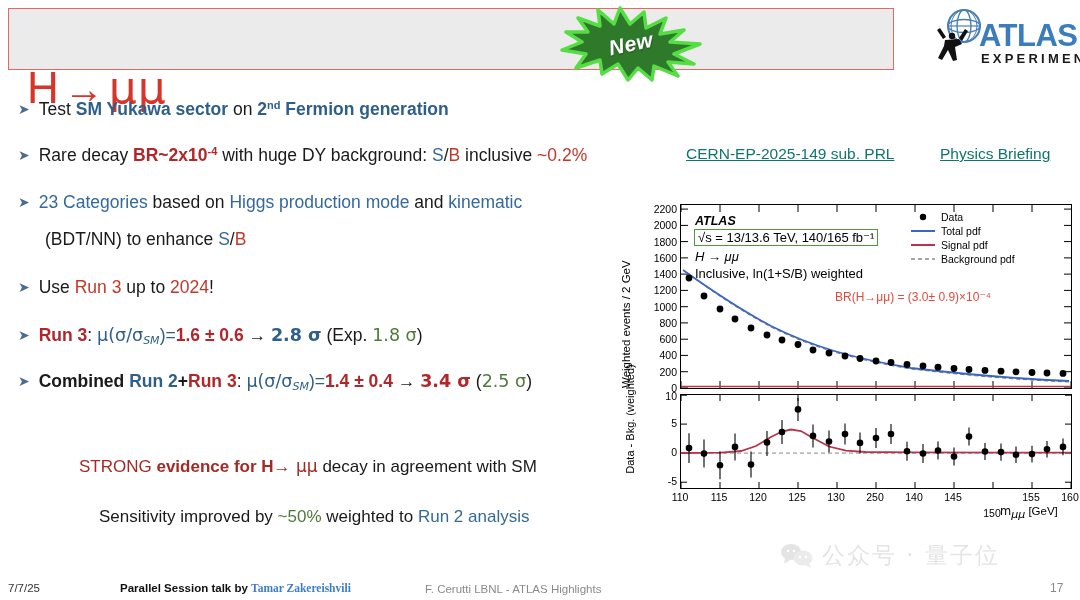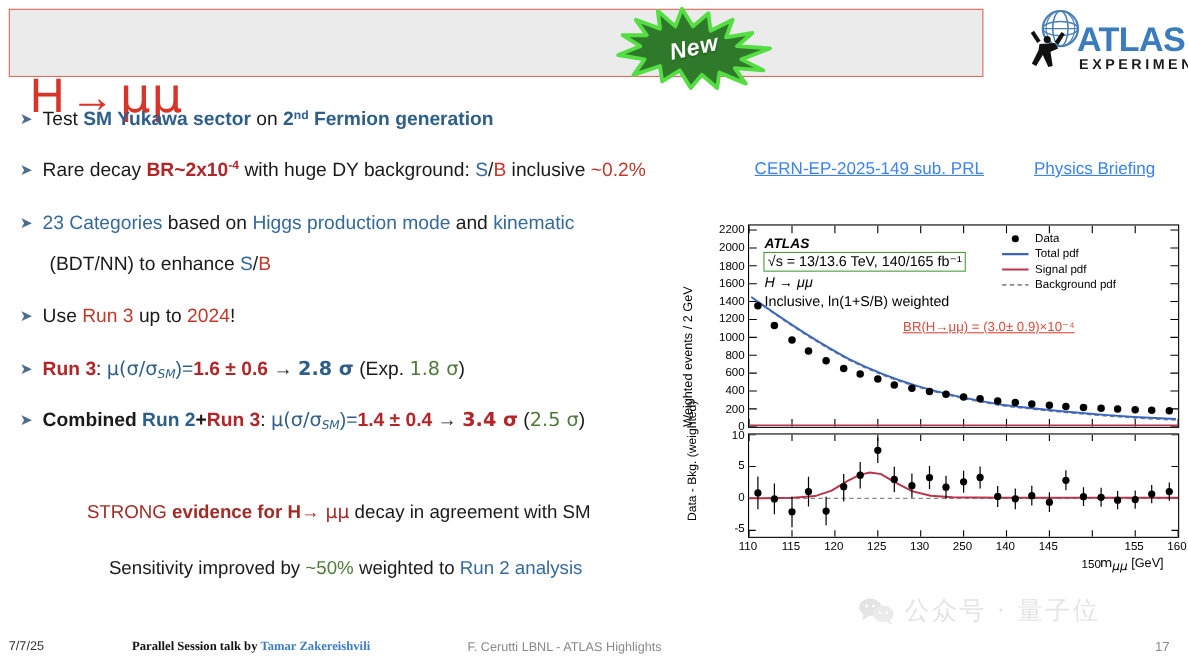--- a/index.html
+++ b/index.html
@@ -54,21 +54,21 @@
   .blue2{color:#35699c;}
   .red{color:#b2262a;}
   .red2{color:#c0392b;}
   .green{color:#4f7a3a;}
   .dkred{color:#a32b26;}
   .sup{font-size:11px;vertical-align:6px;}
   .sub{font-size:11px;vertical-align:-3px;font-style:italic;}
   .mu{font-family:"DejaVu Sans",sans-serif;}
 
   
-  .links{position:absolute;font-size:15.5px;color:#3b82f6;}
+  .links{position:absolute;font-size:15.5px;color:#0f766e;}
   .lnk{text-decoration:underline;white-space:nowrap;}
 
   
   .concl{position:absolute;font-size:17px;color:#1a1a1a;white-space:nowrap;}
 
   
   .plot{position:absolute;left:622px;top:198px;width:452px;height:320px;background:#fff;}
   .ylab-top{
     position:absolute;left:-2px;top:10px;width:150px;
     transform:rotate(-90deg);transform-origin:left top;
@@ -90,21 +90,21 @@
   .greenbox{border:1.4px solid #4e9a3c;padding:0px 3px;display:inline-block;}
   .leg{position:absolute;font-size:10.5px;color:#000;white-space:nowrap;}
   .leg-row{display:flex;align-items:center;height:14px;}
   .leg-key{width:26px;display:flex;align-items:center;justify-content:center;margin-right:5px;}
   .brann{position:absolute;font-size:12px;color:#e04a3c;white-space:nowrap;font-weight:500;}
   .xaxlab{position:absolute;font-size:11.5px;color:#000;white-space:nowrap;}
 
   
   .foot{position:absolute;font-size:11.5px;white-space:nowrap;}
   .foot-date{color:#333;}
-  .foot-mid{color:#111;font-weight:bold;font-family:Liberation Serif, serif;}
+  .foot-mid{color:#111;font-weight:bold;}
   .foot-name{color:#3d7cc9;font-weight:bold;font-family:Liberation Serif, serif;}
   .foot-right{color:#8a8a8a;}
   .pageno{position:absolute;font-size:12px;color:#8a8a8a;}
 
   
   .wm{position:absolute;left:780px;top:540px;display:flex;align-items:center;opacity:.55;}
   .wm-text{font-size:23px;color:#cfcfcf;letter-spacing:2px;margin-left:8px;
            font-family:"DejaVu Sans",sans-serif;}
 </style>
 </head>
@@ -294,21 +294,21 @@
       <div class="ytick" style="top:21.4px;">2000</div>
       <div class="ytick" style="top:5.1px;">2200</div>
     </div>
 
     <div class="inplot atlas-it" style="left:73px;top:16px;">ATLAS</div>
     <div class="inplot" style="left:72px;top:31px;">
       <span class="greenbox">√s = 13/13.6 TeV, 140/165 fb⁻¹</span>
     </div>
     <div class="inplot" style="left:73px;top:51px;font-style:italic;">H → μμ</div>
     <div class="inplot" style="left:73px;top:68px;">Inclusive, ln(1+S/B) weighted</div>
-    <div class="brann" style="left:199px;top:92px;text-decoration:underline;">BR(H→μμ) = (3.0± 0.9)×10⁻⁴</div>
+    <div class="brann" style="left:213px;top:92px;">BR(H→μμ) = (3.0± 0.9)×10⁻⁴</div>
 
     <div class="leg" style="left:288px;top:12px;">
       <div class="leg-row">
         <span class="leg-key">
           <svg width="12" height="10">
               <circle cx="6" cy="5" r="3.2" fill="#000"></circle>
             </svg>
         </span>
         <span>Data</span>
       </div>

